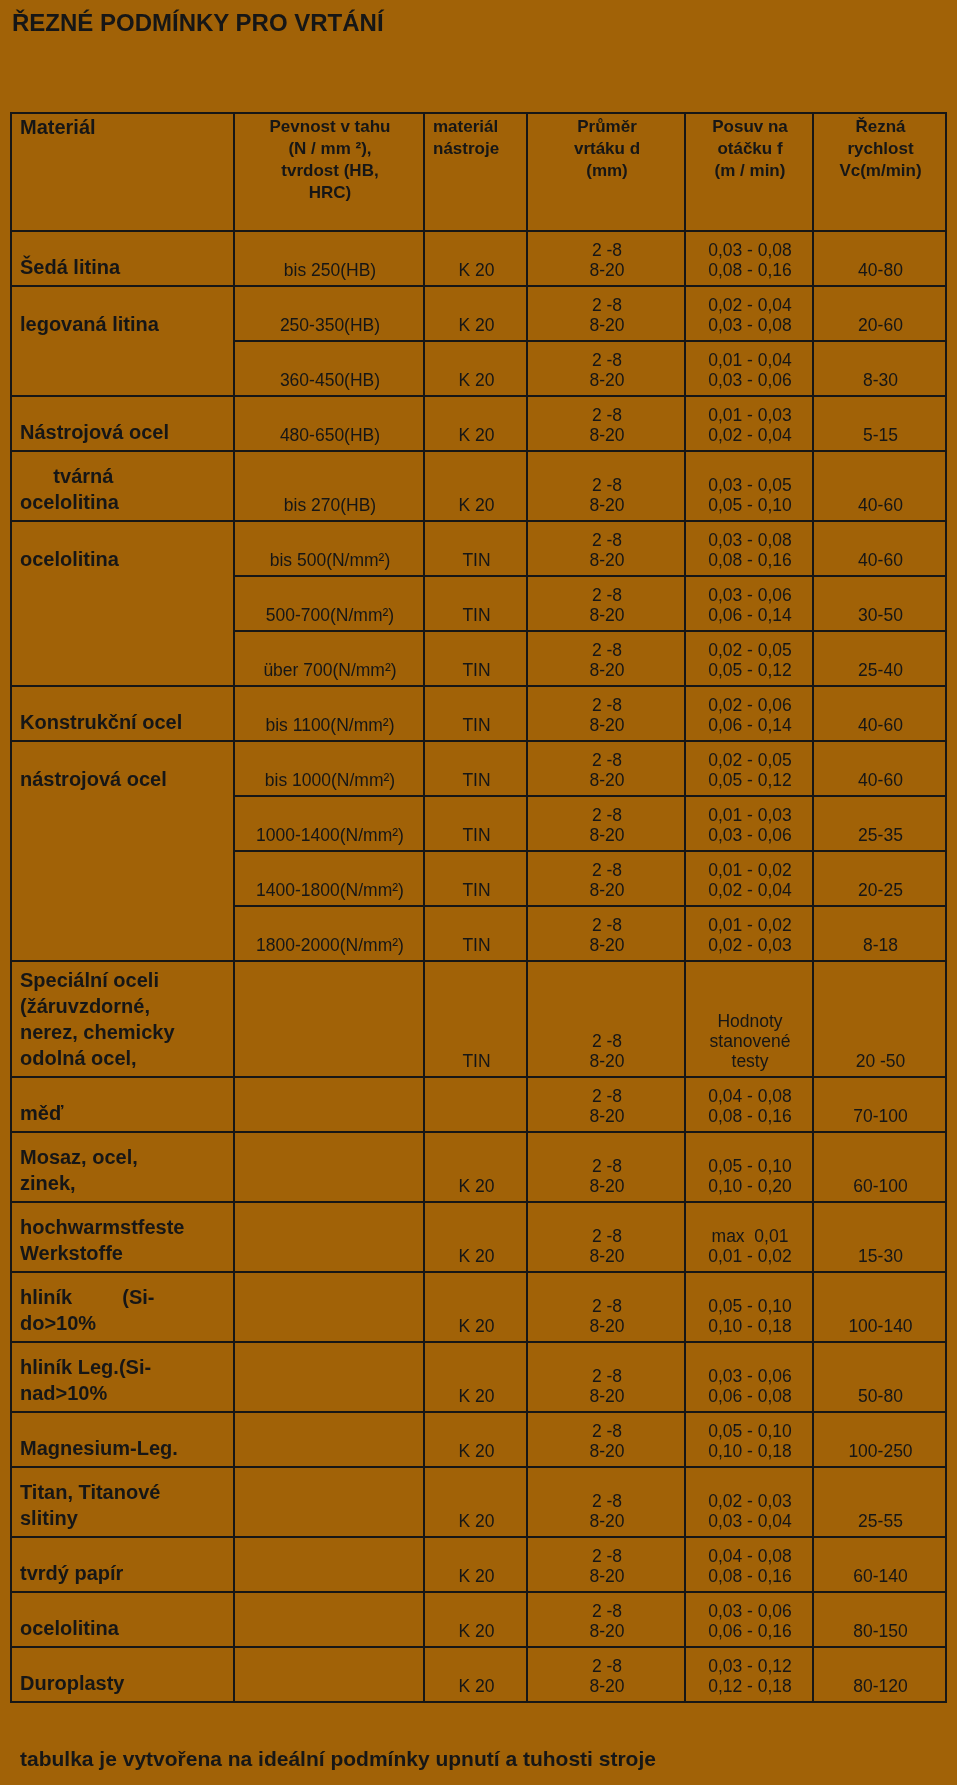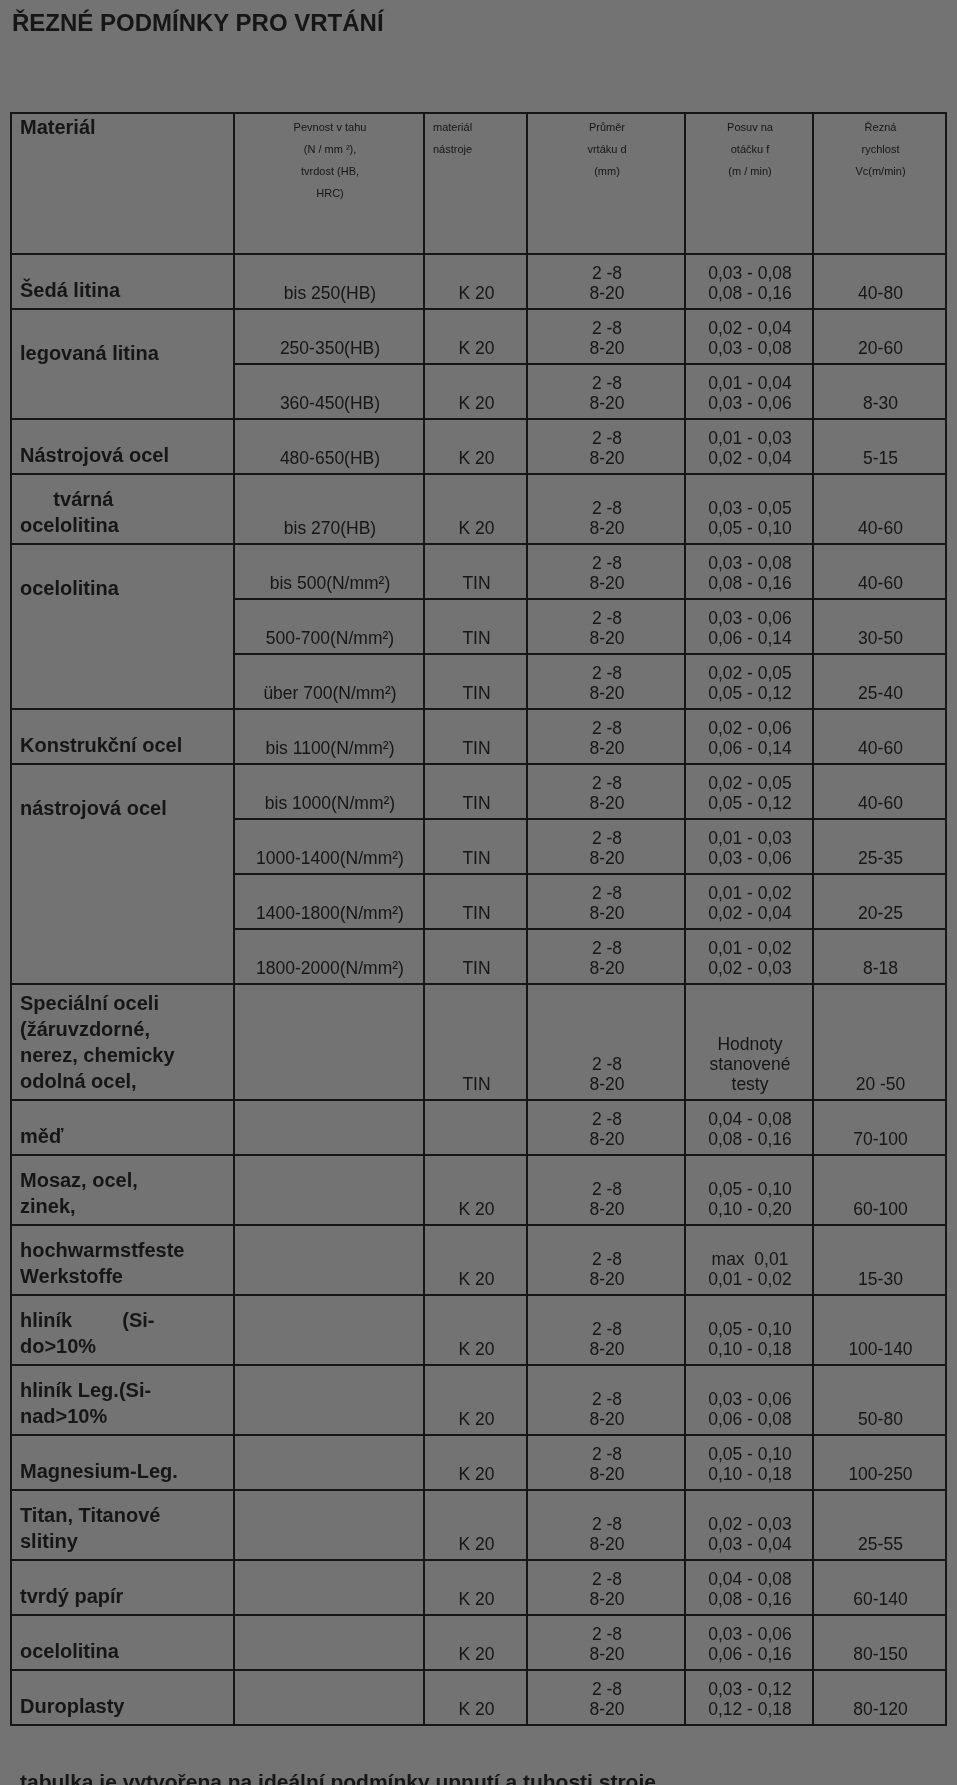--- a/index.html
+++ b/index.html
@@ -6,21 +6,21 @@
     margin: 0;
     padding: 0;
     background: #ffffff;
     color: #161616;
     font-family: "Liberation Sans", "DejaVu Sans", sans-serif;
   }
   .page {
     position: relative;
     width: 957px;
     height: 1785px;
-    background: #737373;
+    background: #a16207;
     overflow: hidden;
   }
   .title {
     margin: 8px 0 0 12px;
     font-size: 24px;
     line-height: 30px;
     font-weight: bold;
     letter-spacing: 0px;
   }
   table.cond {
@@ -28,25 +28,25 @@
     table-layout: fixed;
     width: 935px;
     margin: 74px 0 0 10px;
   }
   table.cond th, table.cond td {
     border: 2px solid #161616;
     padding: 2px 6px 5px 8px;
     white-space: pre-wrap;
     overflow: hidden;
   }
-  thead tr { height: 141px; }
+  thead tr { height: 118px; }
   th {
     vertical-align: top;
-    font-weight: normal;
-    font-size: 11px;
+    font-weight: bold;
+    font-size: 17px;
     line-height: 22px;
     text-align: center;
     padding-top: 5px;
   }
   th.mat-h {
     font-weight: bold;
     font-size: 20px;
     text-align: left;
   }
   th.left { text-align: left; }
@@ -62,21 +62,21 @@
   td.mat {
     vertical-align: bottom;
     text-align: left;
     font-weight: bold;
     font-size: 20px;
     line-height: 26px;
     margin-left: 36px;
   }
   td.mat.span-cell {
     vertical-align: top;
-    padding-top: 6px;
+    padding-top: 0;
   }
   td.mat.span-cell .anchor {
     height: 50px;
     display: flex;
     align-items: flex-end;
   }
   .footer {
     margin: 44px 0 0 20px;
     font-size: 21px;
     font-weight: bold;

